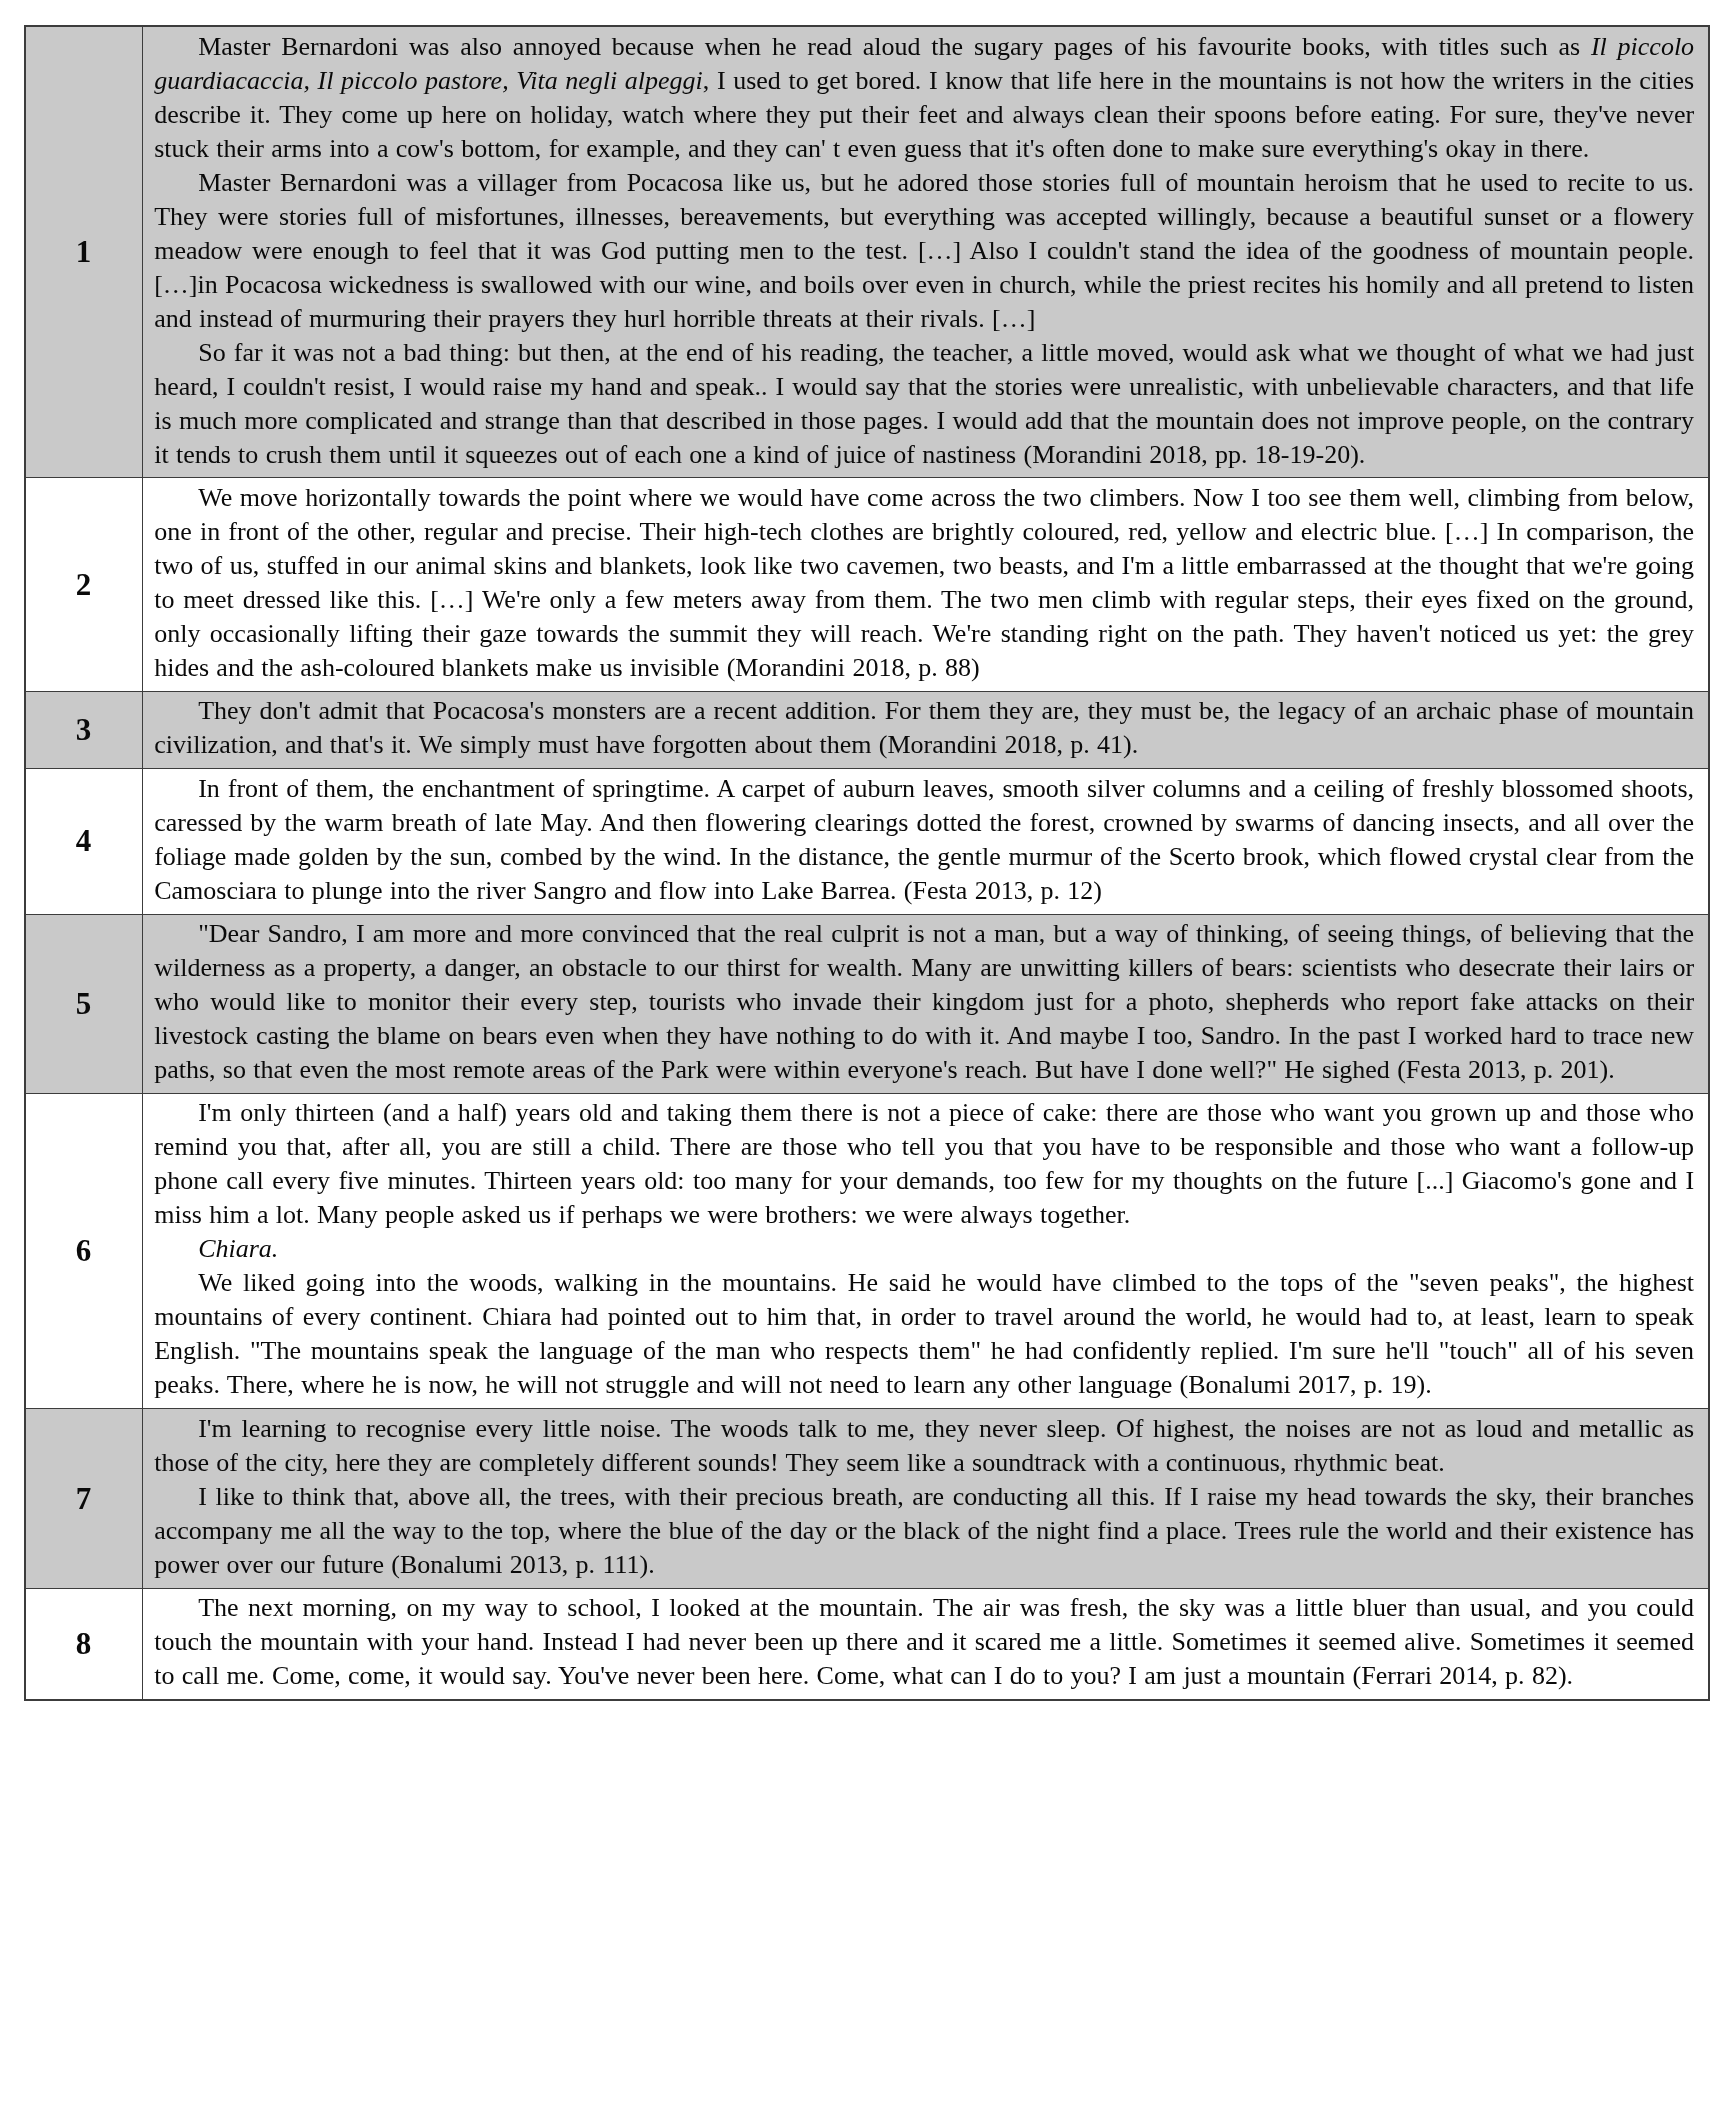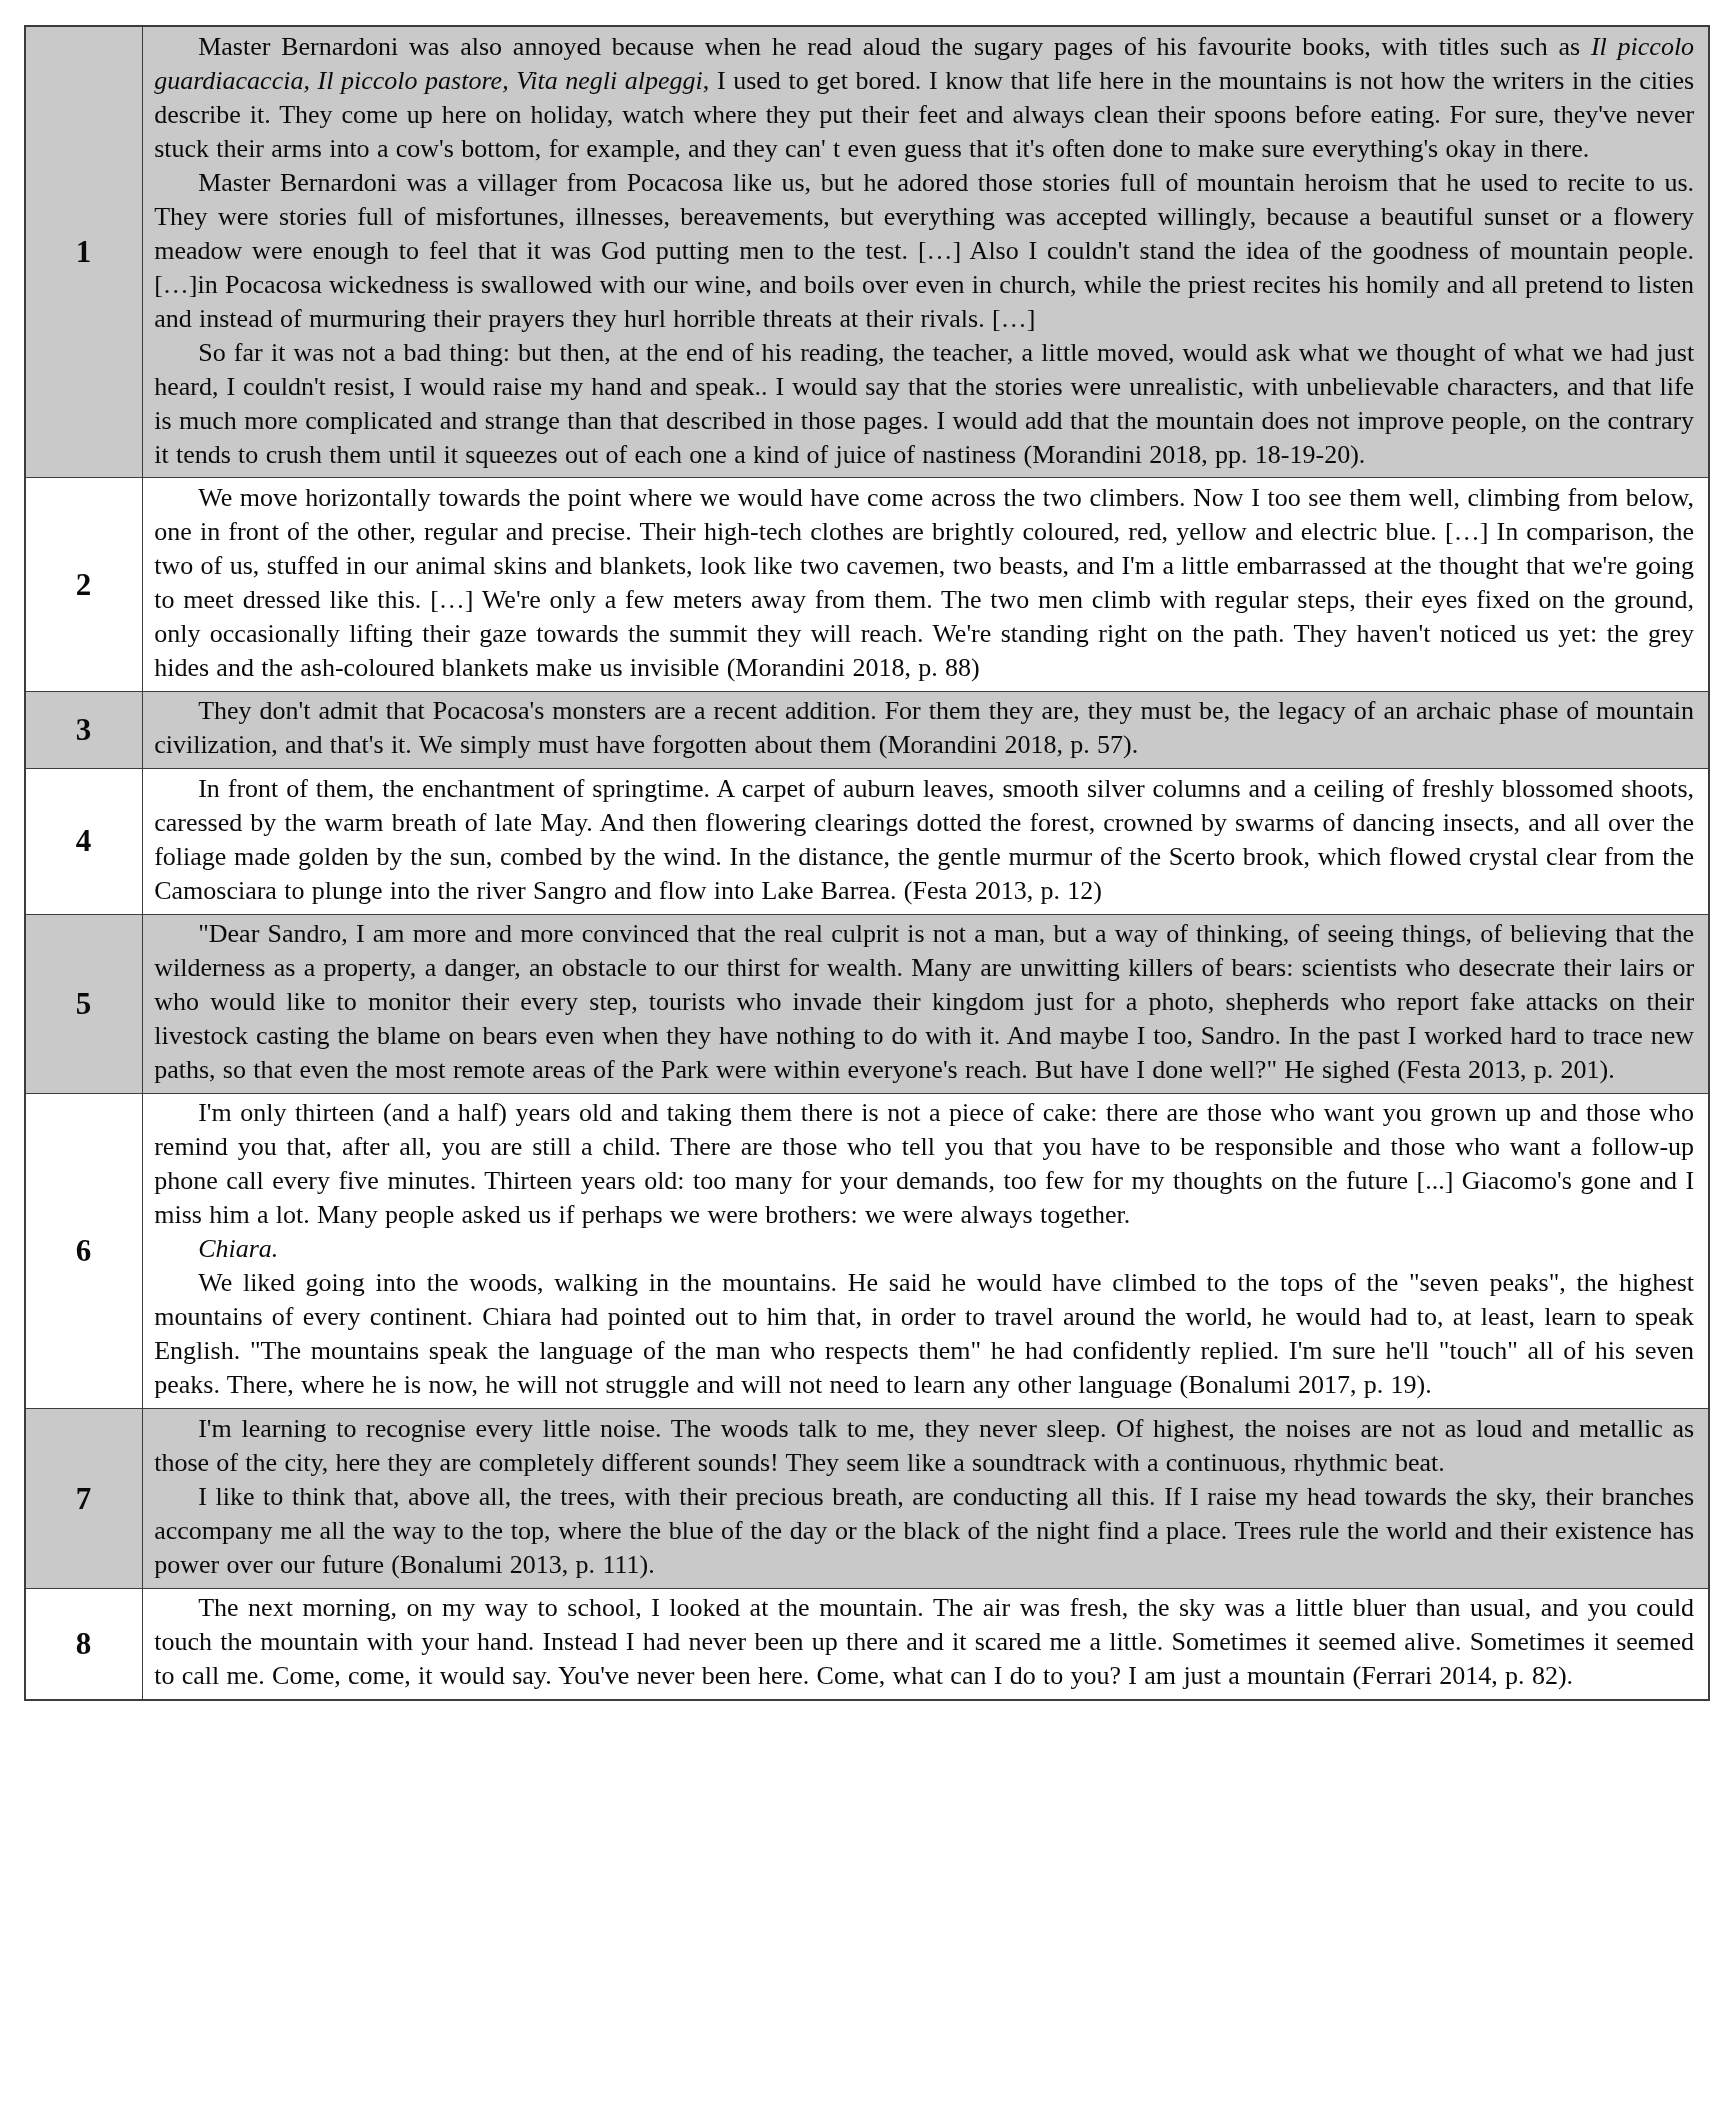--- a/index.html
+++ b/index.html
@@ -72,21 +72,21 @@
       </tr>
       <tr class="plain">
         <td class="num-cell">2</td>
         <td class="text-cell">
           <p>We move horizontally towards the point where we would have come across the two climbers. Now I too see them well, climbing from below, one in front of the other, regular and precise. Their high-tech clothes are brightly coloured, red, yellow and electric blue. […] In comparison, the two of us, stuffed in our animal skins and blankets, look like two cavemen, two beasts, and I'm a little embarrassed at the thought that we're going to meet dressed like this. […] We're only a few meters away from them. The two men climb with regular steps, their eyes fixed on the ground, only occasionally lifting their gaze towards the summit they will reach. We're standing right on the path. They haven't noticed us yet: the grey hides and the ash-coloured blankets make us invisible (Morandini 2018, p. 88)</p>
         </td>
       </tr>
       <tr class="shaded">
         <td class="num-cell">3</td>
         <td class="text-cell">
-          <p>They don't admit that Pocacosa's monsters are a recent addition. For them they are, they must be, the legacy of an archaic phase of mountain civilization, and that's it. We simply must have forgotten about them (Morandini 2018, p. 57).</p>
+          <p>They don't admit that Pocacosa's monsters are a recent addition. For them they are, they must be, the legacy of an archaic phase of mountain civilization, and that's it. We simply must have forgotten about them (Morandini 2018, p. 41).</p>
         </td>
       </tr>
       <tr class="plain">
         <td class="num-cell">4</td>
         <td class="text-cell">
           <p>In front of them, the enchantment of springtime. A carpet of auburn leaves, smooth silver columns and a ceiling of freshly blossomed shoots, caressed by the warm breath of late May. And then flowering clearings dotted the forest, crowned by swarms of dancing insects, and all over the foliage made golden by the sun, combed by the wind. In the distance, the gentle murmur of the Scerto brook, which flowed crystal clear from the Camosciara to plunge into the river Sangro and flow into Lake Barrea. (Festa 2013, p. 12)</p>
         </td>
       </tr>
       <tr class="shaded">
         <td class="num-cell">5</td>

